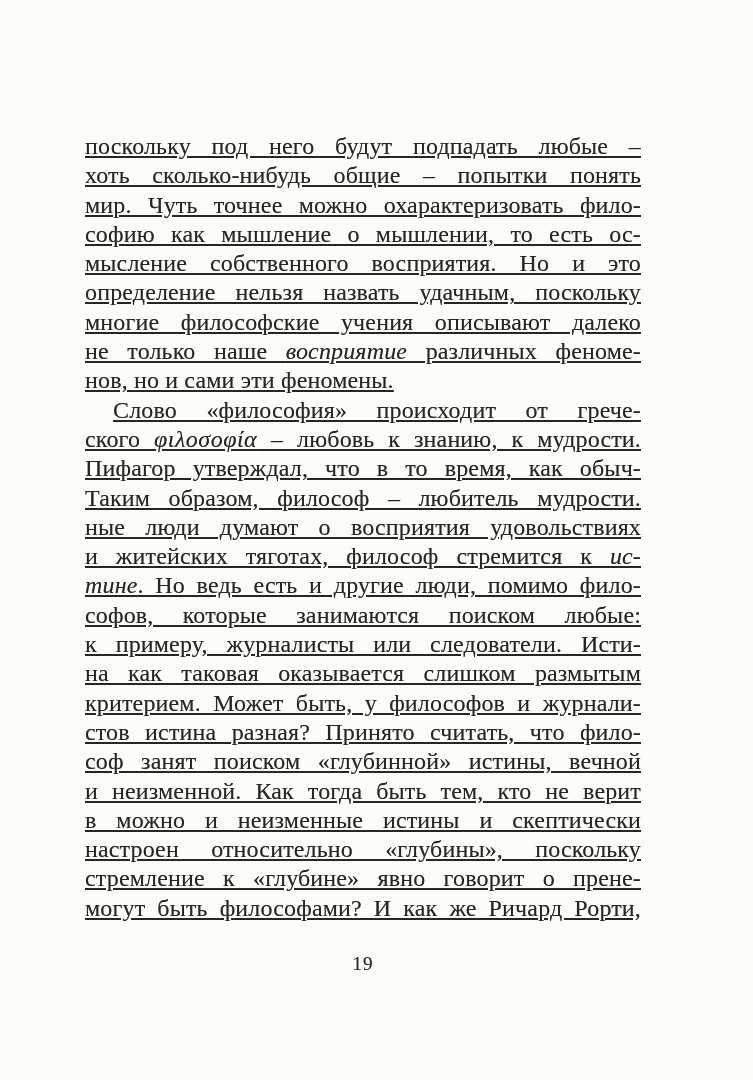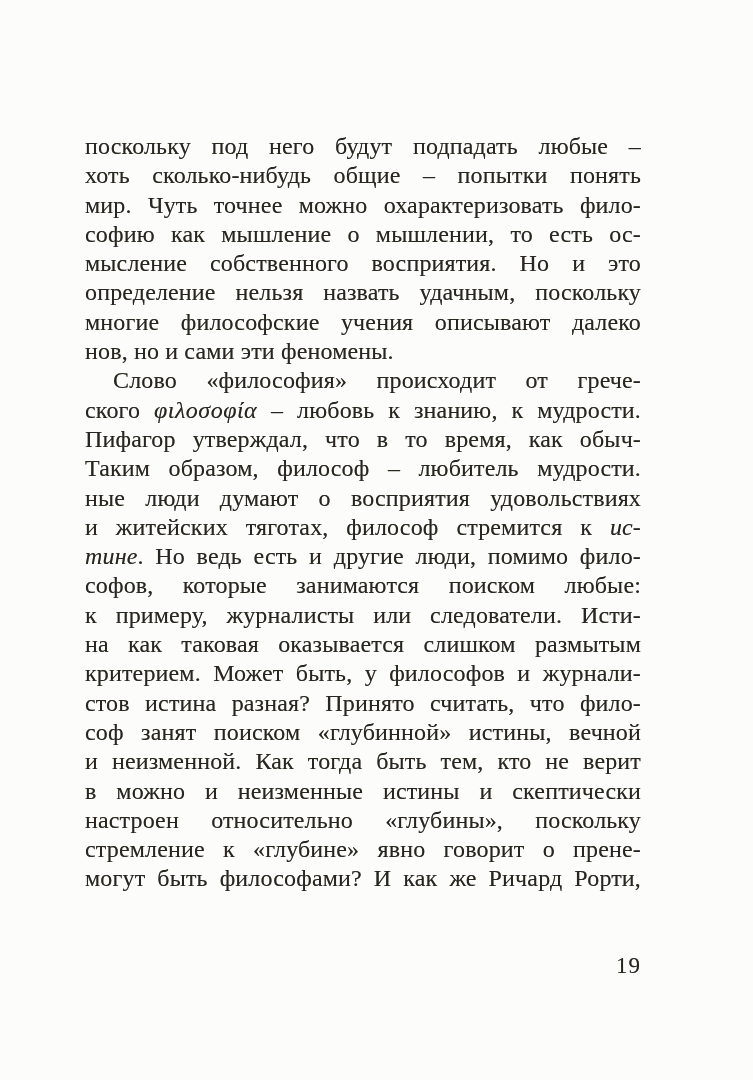--- a/index.html
+++ b/index.html
@@ -30,58 +30,60 @@
     line-height: 29.3px;
     letter-spacing: 0.15px;
     text-shadow: 0 0 0.5px rgba(40, 38, 31, 0.45);
   }
   .paragraph {
     margin: 0;
   }
   .line {
     text-align: justify;
     text-align-last: justify;
+    text-decoration: underline;
   }
   .line.no-justify {
     text-align-last: left;
   }
   .line.indent {
     text-indent: 28px;
   }
   .italic {
     font-style: italic;
   }
   .greek {
     font-style: italic;
     letter-spacing: 0.5px;
   }
   .page-number {
     position: absolute;
     left: 85px;
     top: 953px;
     width: 556px;
-    text-align: right;
-    font-size: 23px;
+    text-align: center;
+    font-size: 19px;
     letter-spacing: 1px;
     text-shadow: 0 0 0.5px rgba(40, 38, 31, 0.45);
   }
 </style>
 </head>
 <body>
 
 <div class="book-page">
   <div class="text-block" id="text-block">
       <div class="paragraph">
         <div class="line"><span>поскольку под него будут подпадать любые –</span></div>
         <div class="line"><span>хоть сколько-нибудь общие – попытки понять</span></div>
         <div class="line"><span>мир. Чуть точнее можно охарактеризовать фило-</span></div>
         <div class="line"><span>софию как мышление о мышлении, то есть ос-</span></div>
         <div class="line"><span>мысление собственного восприятия. Но и это</span></div>
         <div class="line"><span>определение нельзя назвать удачным, поскольку</span></div>
         <div class="line"><span>многие философские учения описывают далеко</span></div>
+        <div class="line"><span>не только наше </span><span class="italic">восприятие</span><span> различных феноме-</span></div>
         <div class="line no-justify"><span>нов, но и сами эти феномены.</span></div>
       </div>
       <div class="paragraph">
         <div class="line indent"><span>Слово «философия» происходит от грече-</span></div>
         <div class="line"><span>ского </span><span class="greek">φιλοσοφία</span><span> – любовь к знанию, к мудрости.</span></div>
         <div class="line"><span>Пифагор утверждал, что в то время, как обыч-</span></div>
         <div class="line"><span>Таким образом, философ – любитель мудрости.</span></div>
         <div class="line"><span>ные люди думают о восприятия удовольствиях</span></div>
         <div class="line"><span>и житейских тяготах, философ стремится к </span><span class="italic">ис-</span></div>
         <div class="line"><span class="italic">тине</span><span>. Но ведь есть и другие люди, помимо фило-</span></div>

